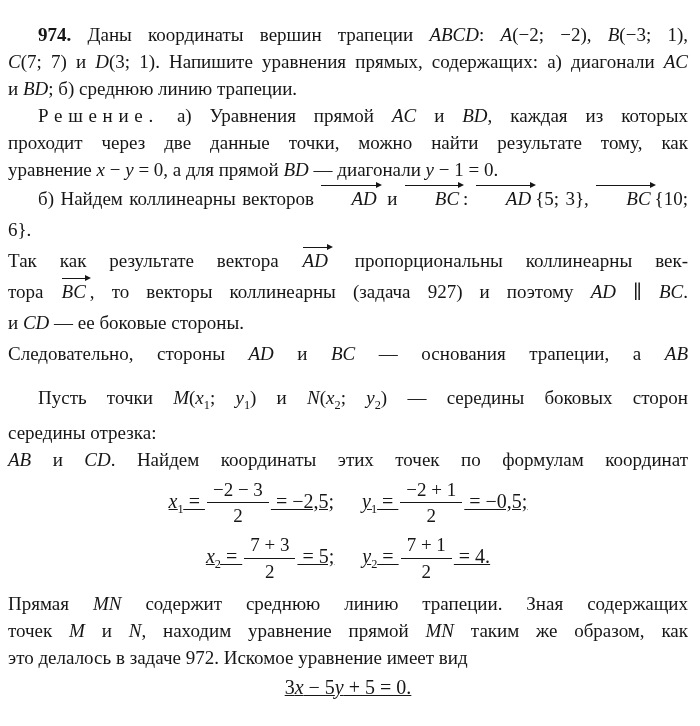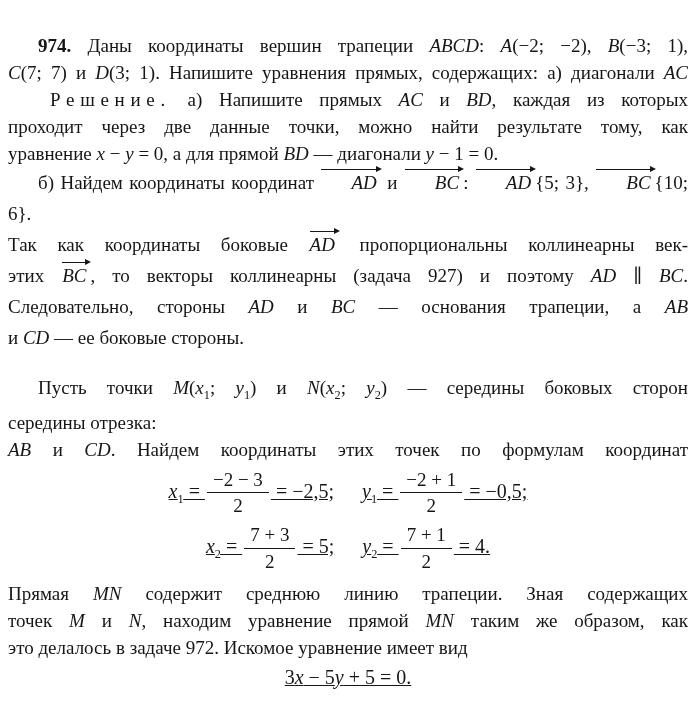--- a/index.html
+++ b/index.html
@@ -6,36 +6,36 @@
     margin: 0; padding: 0;
     width: 700px; height: 726px;
     background: #ffffff;
     overflow: hidden;
   }
   body {
     color: #161616;
     font-family: "Liberation Serif", "DejaVu Serif", serif;
     font-size: 19px;
   }
-  .page { padding: 32px 12px 0 8px; }
+  .page { padding: 21px 12px 0 8px; }
 
   
   .line {
     line-height: 27px;
     text-align: justify;
     text-align-last: justify;
     white-space: normal;
   }
   .line.last { text-align-last: left; }
   .line.indent { text-indent: 30px; }
   .vecs .line { line-height: 31px; }
 
   .bold { font-weight: bold; }
   .math-var { font-style: italic; }
-  .spaced { letter-spacing: 0.30em; margin-left: 12px; }
+  .spaced { letter-spacing: 0.30em; }
   sub { font-size: 0.65em; font-style: normal; }
 
   
   .vec {
     position: relative;
     display: inline-block;
     font-style: italic;
     line-height: 1.05;
     padding: 4px 4px 0 1px;
   }
@@ -69,41 +69,42 @@
     vertical-align: -0.75em;
     text-align: center;
     line-height: 1.12;
     font-size: 19px;
     margin: 0 2px;
   }
   .frac .num { display: block; padding: 0 6px 2px; border-bottom: 1.3px solid currentColor; text-align: center; }
   .frac .den { display: block; padding-top: 2px; }
   .gap { display: inline-block; width: 28px; }
 
-  .gap-top { margin-top: 21px; }
+  .gap-top { margin-top: 15px; }
 </style>
 </head>
 <body>
 
 <main class="page">
   <section class="para">
       <div class="line indent"><span class="bold">974.</span><span class="seg"> Даны координаты вершин трапеции </span><span class="math-var">ABCD</span><span class="seg">: </span><span class="math-var">A</span><span class="seg">(−2; −2), </span><span class="math-var">B</span><span class="seg">(−3; 1),</span></div>
       <div class="line"><span class="math-var">C</span><span class="seg">(7; 7) и </span><span class="math-var">D</span><span class="seg">(3; 1). Напишите уравнения прямых, содержащих: а) диагонали </span><span class="math-var">AC</span></div>
+      <div class="line last"><span class="seg">и </span><span class="math-var">BD</span><span class="seg">; б) среднюю линию трапеции.</span></div>
     </section>
   <section class="para">
-      <div class="line indent"><span class="spaced">Решение.</span><span class="seg"> а) Напишите прямых </span><span class="math-var">AC</span><span class="seg"> и </span><span class="math-var">BD</span><span class="seg">, каждая из которых</span></div>
+      <div class="line indent"><span class="spaced">Решение.</span><span class="seg"> а) Уравнения прямой </span><span class="math-var">AC</span><span class="seg"> и </span><span class="math-var">BD</span><span class="seg">, каждая из которых</span></div>
       <div class="line"><span class="seg">проходит через две данные точки, можно найти результате тому, как</span></div>
       <div class="line last"><span class="seg">уравнение </span><span class="math-var">x</span><span class="seg"> − </span><span class="math-var">y</span><span class="seg"> = 0, а для прямой </span><span class="math-var">BD</span><span class="seg"> — диагонали </span><span class="math-var">y</span><span class="seg"> − 1 = 0.</span></div>
     </section>
   <section class="para vecs">
-      <div class="line indent"><span class="seg">б) Найдем координаты координат </span><span class="vec">AD</span><span class="seg"> и </span><span class="vec">BC</span><span class="seg">: </span><span class="vec">AD</span><span class="seg">{5; 3}, </span><span class="vec">BC</span><span class="seg">{10; 6}.</span></div>
-      <div class="line"><span class="seg">Так как координаты боковые </span><span class="vec">AD</span><span class="seg"> пропорциональны коллинеарны век-</span></div>
-      <div class="line"><span class="seg">этих </span><span class="vec">BC</span><span class="seg">, то векторы коллинеарны (задача 927) и поэтому </span><span class="math-var">AD</span><span class="seg"> ∥ </span><span class="math-var">BC</span><span class="seg">.</span></div>
+      <div class="line indent"><span class="seg">б) Найдем коллинеарны векторов </span><span class="vec">AD</span><span class="seg"> и </span><span class="vec">BC</span><span class="seg">: </span><span class="vec">AD</span><span class="seg">{5; 3}, </span><span class="vec">BC</span><span class="seg">{10; 6}.</span></div>
+      <div class="line"><span class="seg">Так как результате вектора </span><span class="vec">AD</span><span class="seg"> пропорциональны коллинеарны век-</span></div>
+      <div class="line"><span class="seg">тора </span><span class="vec">BC</span><span class="seg">, то векторы коллинеарны (задача 927) и поэтому </span><span class="math-var">AD</span><span class="seg"> ∥ </span><span class="math-var">BC</span><span class="seg">.</span></div>
+      <div class="line last"><span class="seg">и </span><span class="math-var">CD</span><span class="seg"> — ее боковые стороны.</span></div>
       <div class="line"><span class="seg">Следовательно, стороны </span><span class="math-var">AD</span><span class="seg"> и </span><span class="math-var">BC</span><span class="seg"> — основания трапеции, а </span><span class="math-var">AB</span></div>
-      <div class="line last"><span class="seg">и </span><span class="math-var">CD</span><span class="seg"> — ее боковые стороны.</span></div>
     </section>
   <section class="para gap-top">
       <div class="line indent"><span class="seg">Пусть точки </span><span class="math-var">M</span><span class="seg">(</span><span class="math-var">x</span><sub>1</sub><span class="seg">; </span><span class="math-var">y</span><sub>1</sub><span class="seg">) и </span><span class="math-var">N</span><span class="seg">(</span><span class="math-var">x</span><sub>2</sub><span class="seg">; </span><span class="math-var">y</span><sub>2</sub><span class="seg">) — середины боковых сторон</span></div>
       <div class="line last"><span class="seg">середины отрезка:</span></div>
       <div class="line"><span class="math-var">AB</span><span class="seg"> и </span><span class="math-var">CD</span><span class="seg">. Найдем координаты этих точек по формулам координат</span></div>
     </section>
   <section class="eq">
       <div class="eqrow"><span class="math-var">x</span><sub>1</sub><span class="seg"> = </span><span class="frac"><span class="num">−2 − 3</span><span class="den">2</span></span><span class="seg"> = −2,5;</span><span class="gap"></span><span class="math-var">y</span><sub>1</sub><span class="seg"> = </span><span class="frac"><span class="num">−2 + 1</span><span class="den">2</span></span><span class="seg"> = −0,5;</span></div>
       <div class="eqrow"><span class="math-var">x</span><sub>2</sub><span class="seg"> = </span><span class="frac"><span class="num">7 + 3</span><span class="den">2</span></span><span class="seg"> = 5;</span><span class="gap"></span><span class="math-var">y</span><sub>2</sub><span class="seg"> = </span><span class="frac"><span class="num">7 + 1</span><span class="den">2</span></span><span class="seg"> = 4.</span></div>
     </section>

